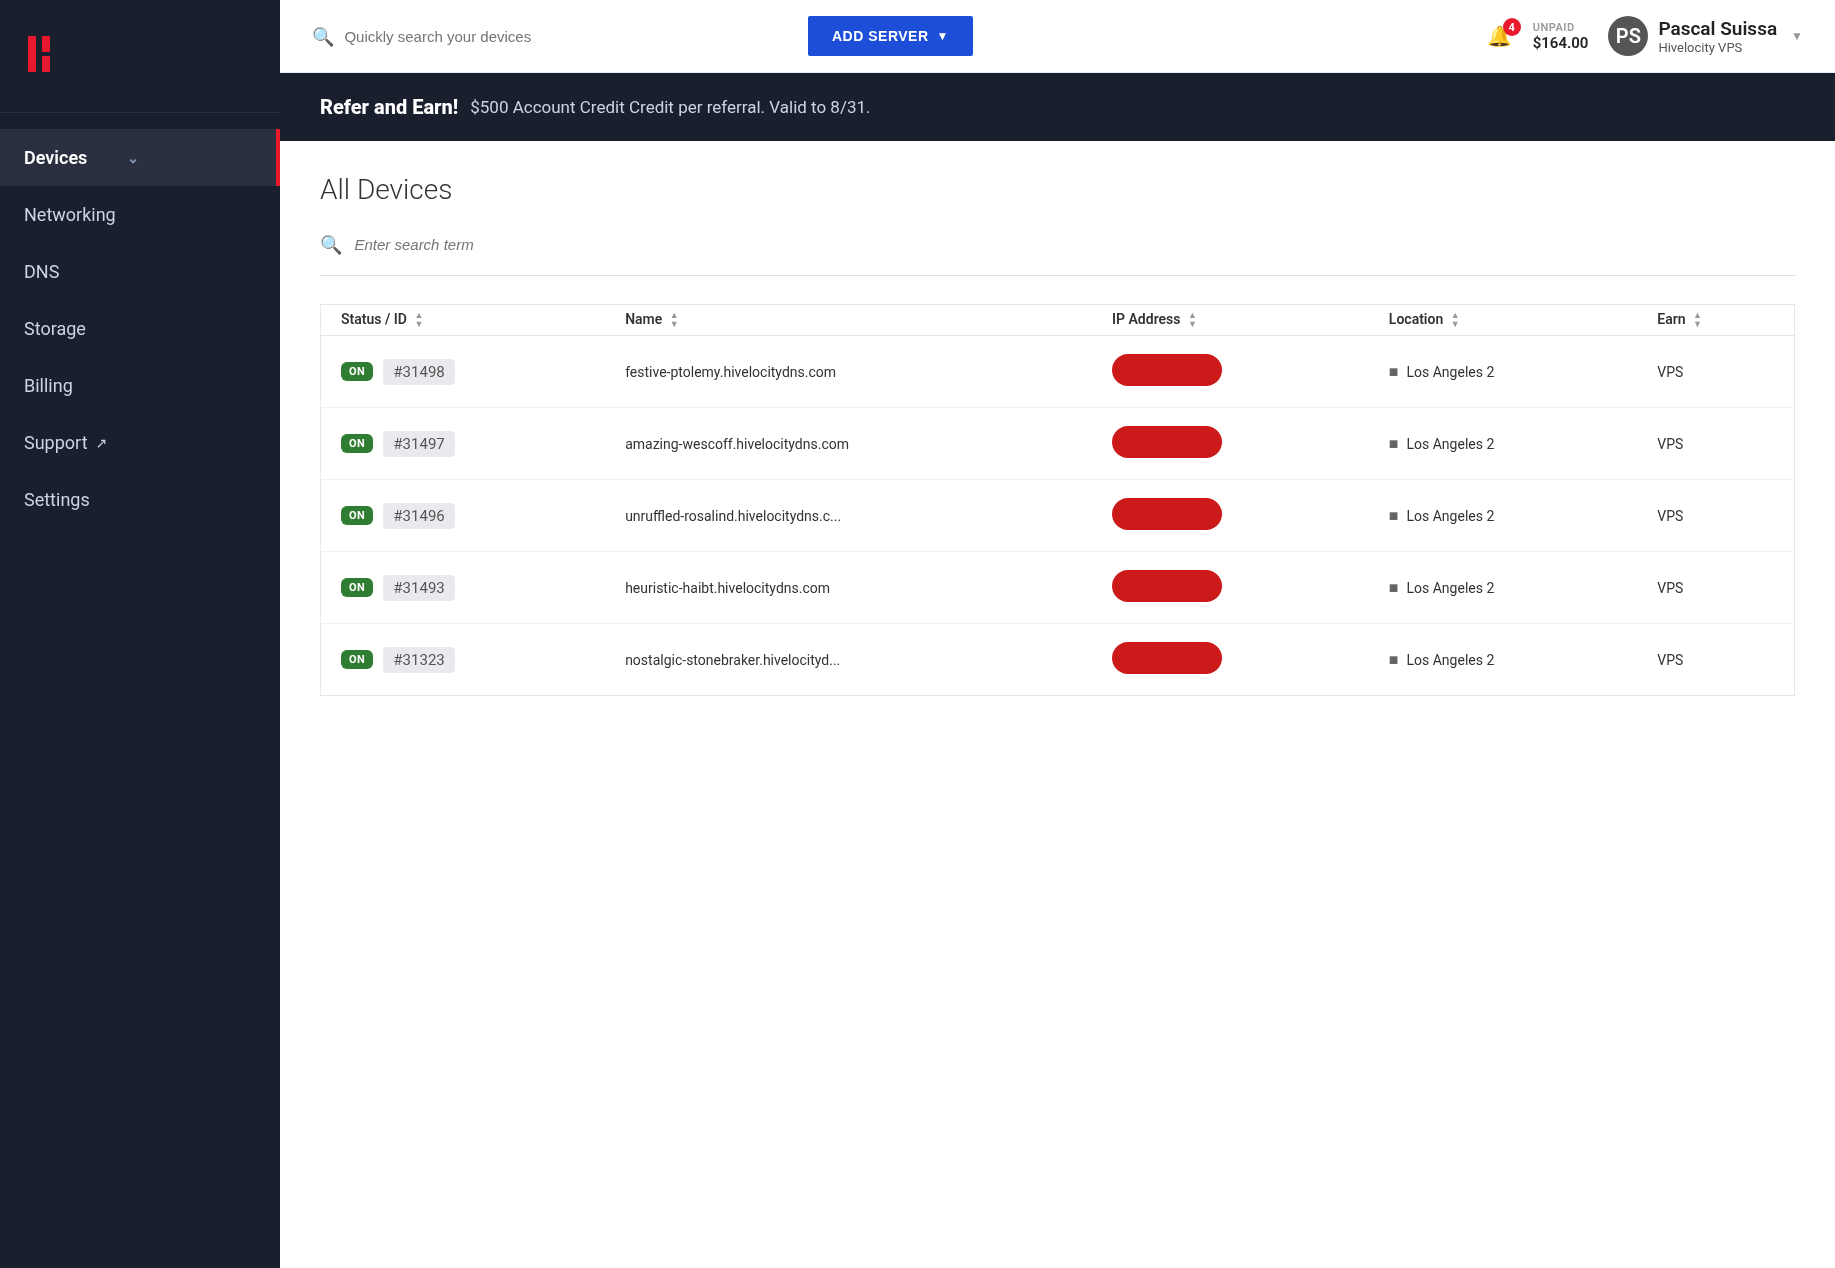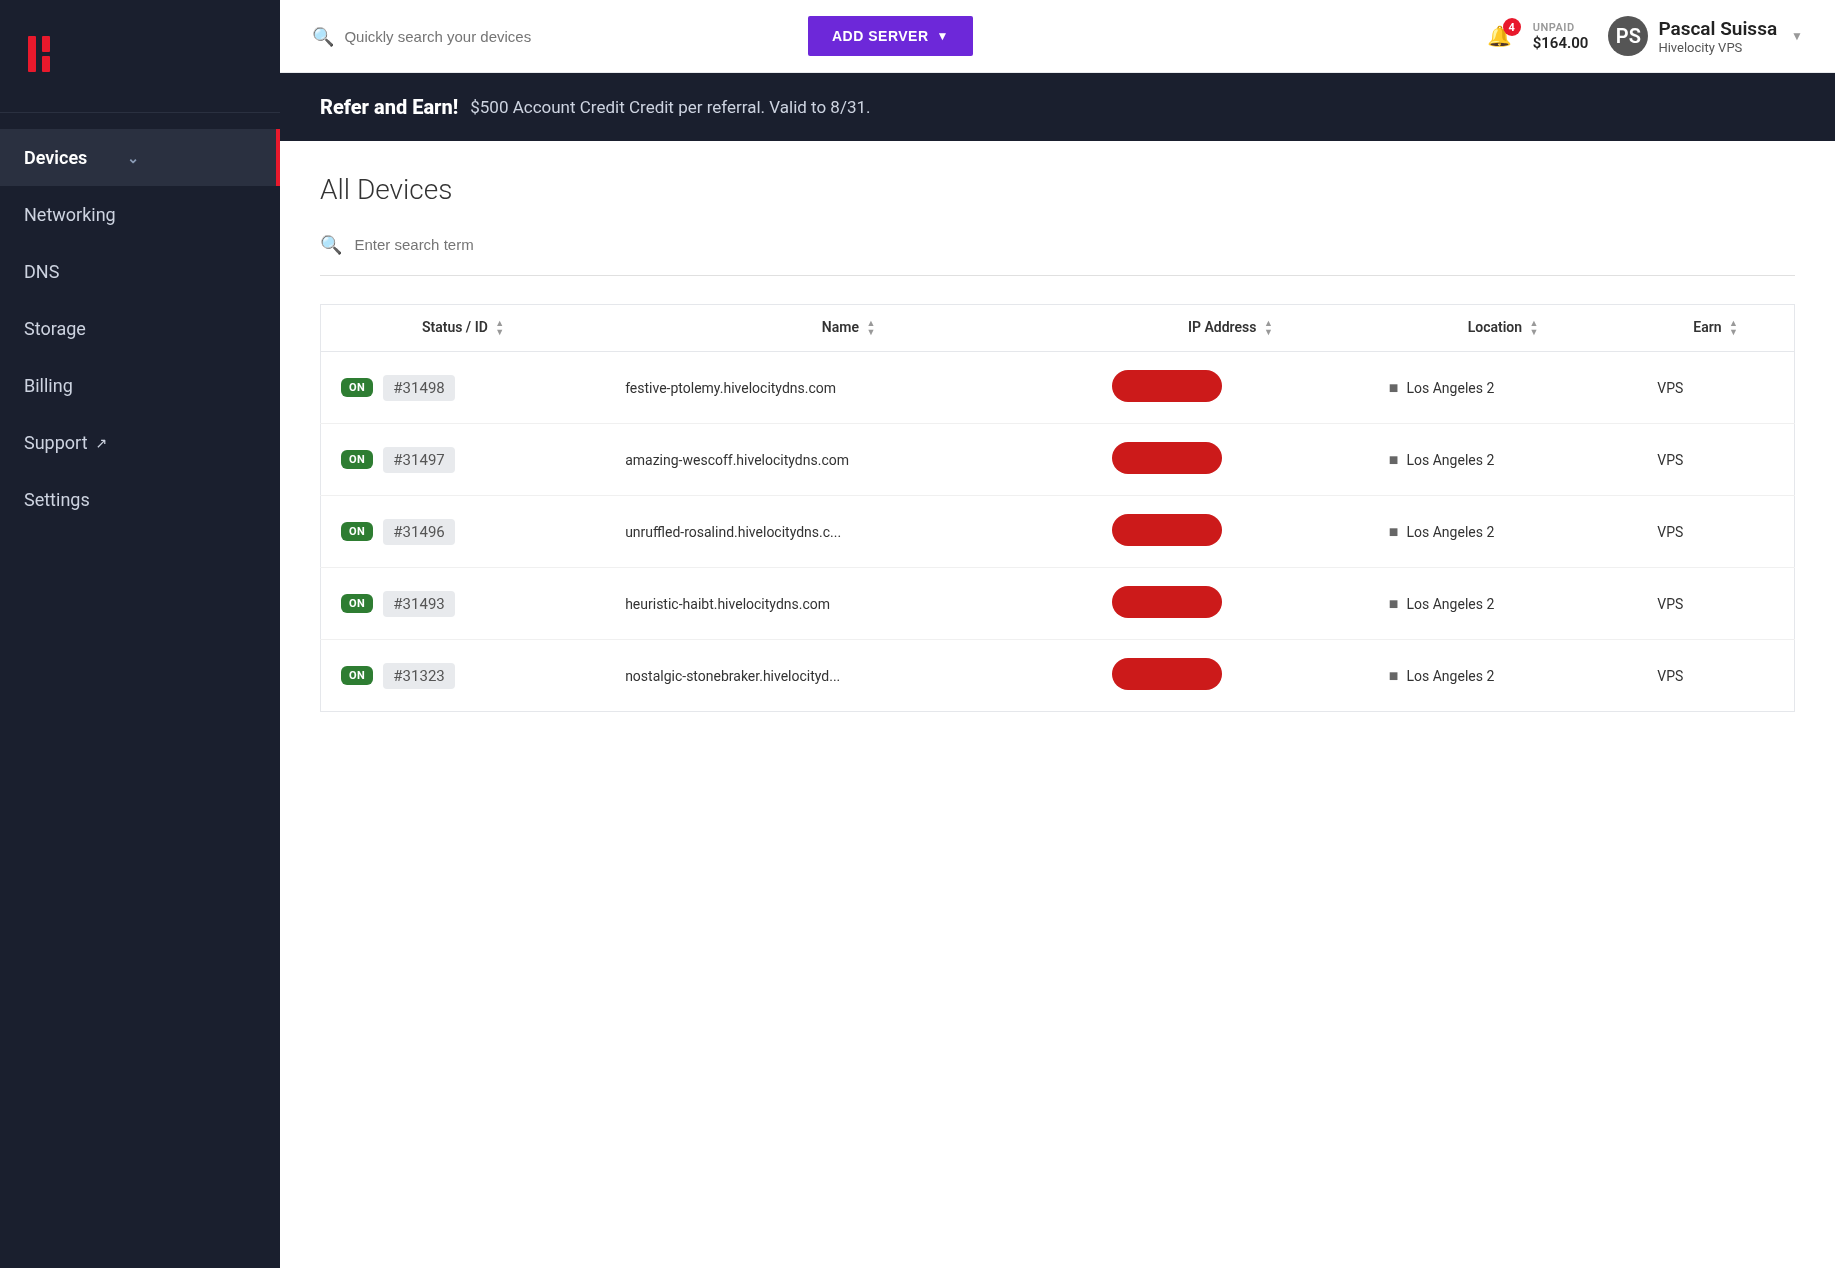--- a/index.html
+++ b/index.html
@@ -95,21 +95,21 @@
     }
     .search-input-top {
       border: none;
       outline: none;
       font-size: 15px;
       color: #aaa;
       background: transparent;
       width: 100%;
     }
     .add-server-btn {
-      background: #6d28d9;
+      background: #1d4ed8;
       color: #fff;
       border: none;
       padding: 12px 24px;
       font-size: 14px;
       font-weight: 700;
       letter-spacing: 0.5px;
       cursor: pointer;
       display: flex;
       align-items: center;
       gap: 8px;
@@ -228,31 +228,32 @@
       margin-bottom: 28px;
     }
     .device-search-icon { color: #aaa; font-size: 18px; }
     .device-search-input {
       border: none;
       outline: none;
       font-size: 15px;
       color: #6d28d9;
       background: transparent;
       width: 300px;
+      font-style: italic;
     }
 
     
     .devices-table {
       width: 100%;
       border-collapse: collapse;
       border: 1px solid #e5e7eb;
     }
     .devices-table th {
-      padding: 14px 20px;
-      text-align: center;
+      padding: 6px 20px;
+      text-align: left;
       font-size: 14px;
       font-weight: 600;
       color: #333;
       background: #fff;
       border-bottom: 1px solid #e5e7eb;
       white-space: nowrap;
       margin-top: 13px;
     }
     .devices-table th .sort-arrows {
       display: inline-flex;

